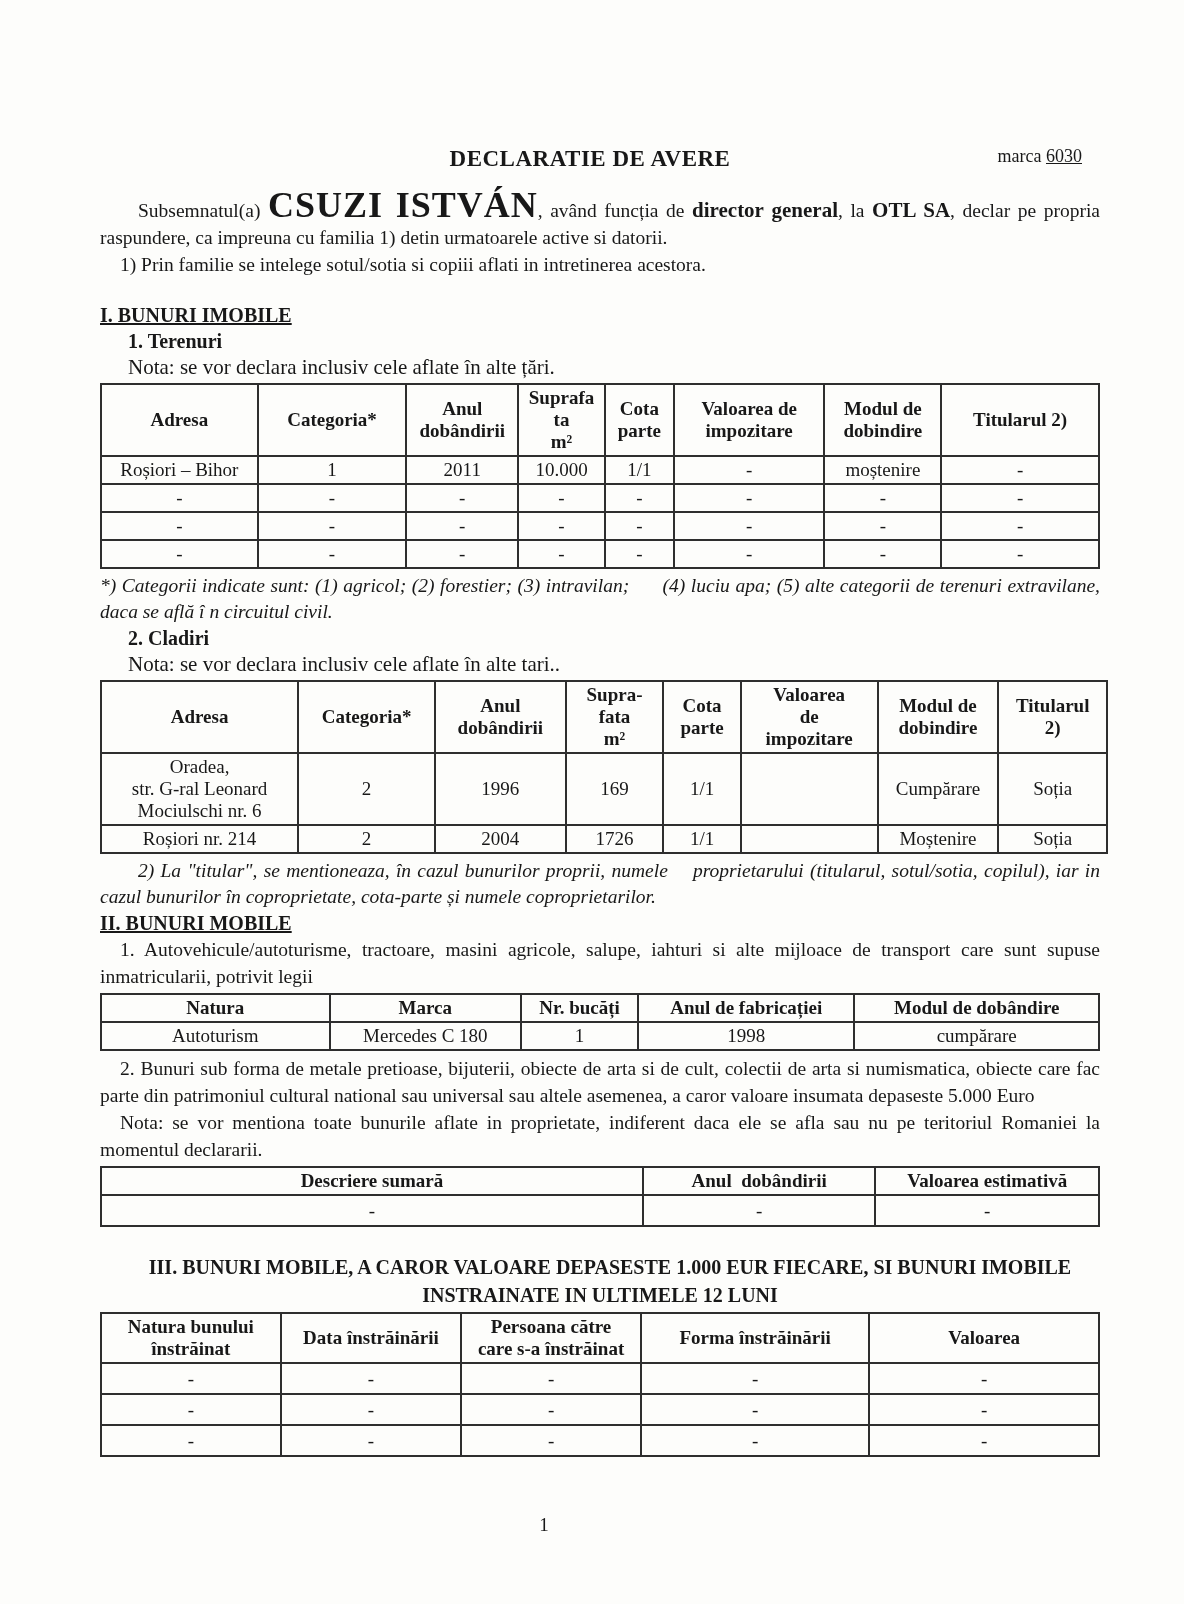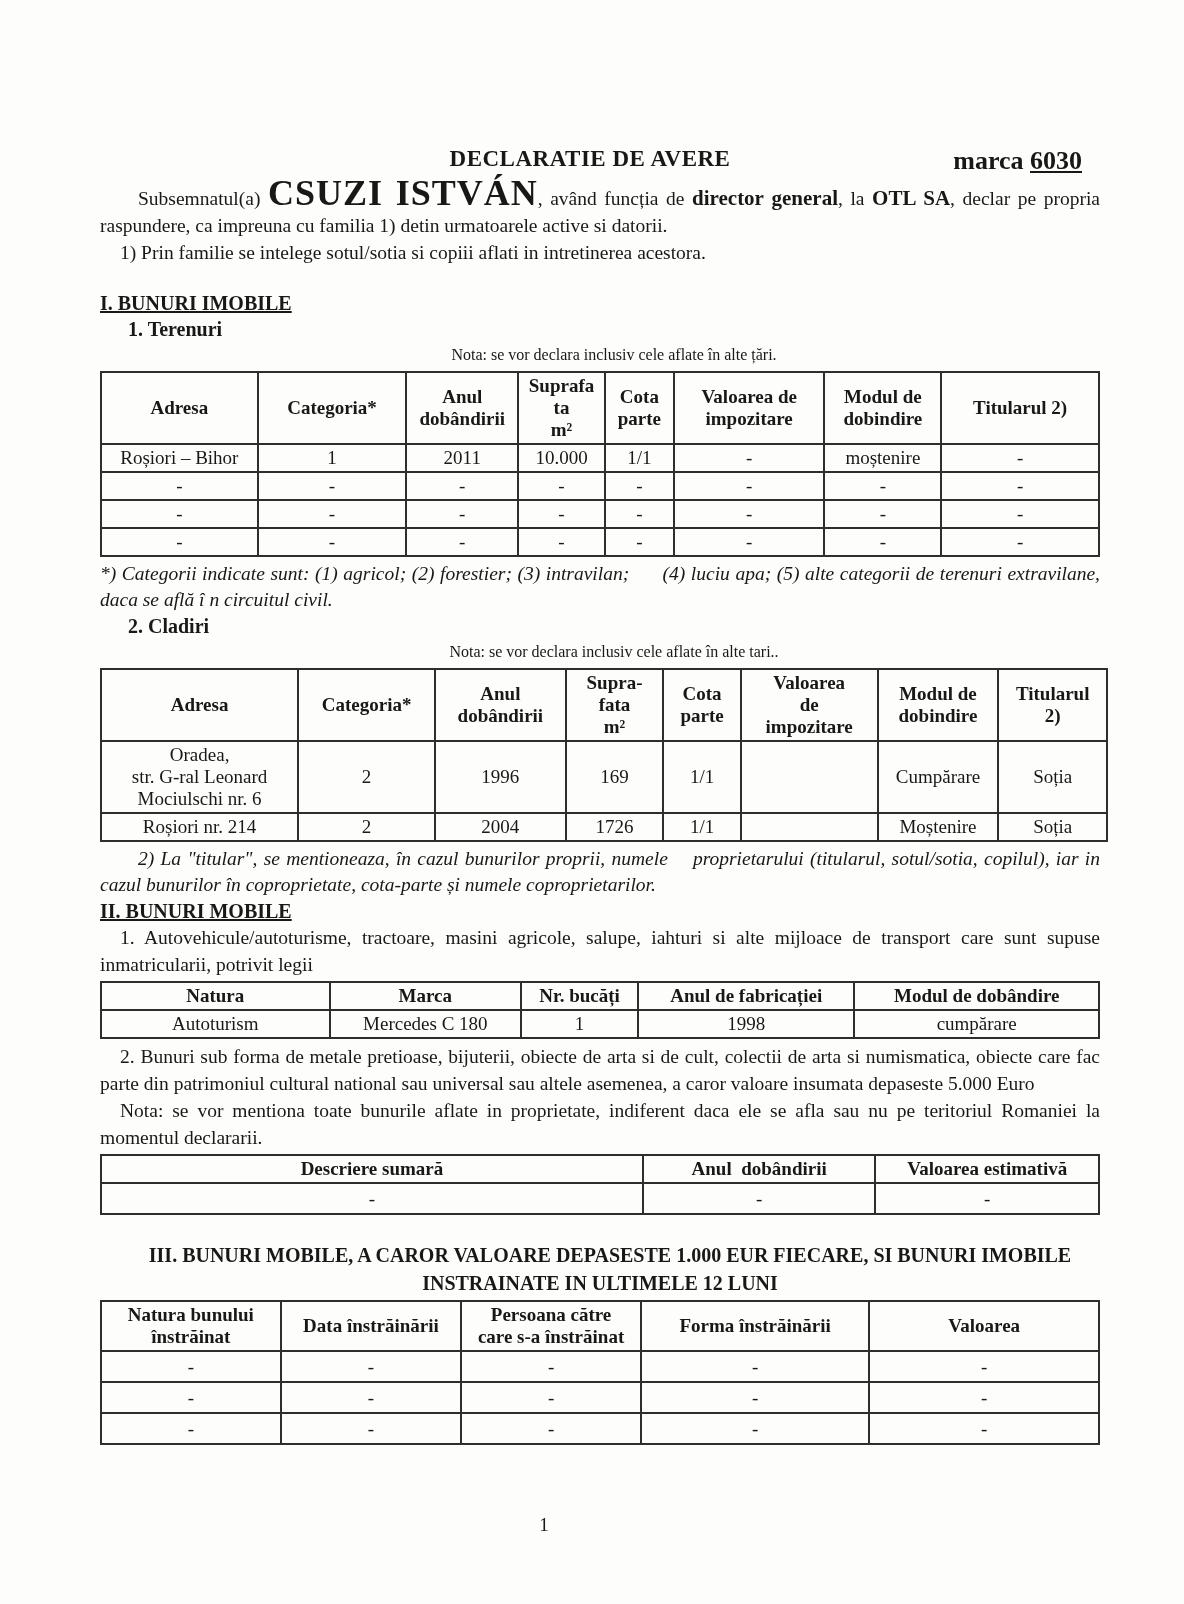--- a/index.html
+++ b/index.html
@@ -6,39 +6,39 @@
   html,body { width:1184px; height:1604px; }
   body {
     background:#fdfdfb;
     font-family:"Liberation Serif", serif;
     color:#181818;
     overflow:hidden;
   }
   .page { width:1184px; height:1604px; padding:146px 84px 0 100px; position:relative; }
 
   
-  .title-row { position:relative; height:30px; margin-bottom:4px; }
+  .title-row { position:relative; height:30px; margin-bottom:16px; }
   .doc-title {
     position:absolute; left:270px; right:290px; text-align:center;
     font-size:23px; font-weight:bold; letter-spacing:0.5px;
   }
-  .doc-mark { position:absolute; right:18px; top:0; font-size:26px; font-weight:bold; }
+  .doc-mark { position:absolute; right:18px; top:0; font-size:18px; font-weight:normal; }
   .doc-mark .num { text-decoration:underline; }
 
   
   p { font-size:19.5px; line-height:27px; text-align:justify; }
   .indent { text-indent:38px; }
   .small-indent { text-indent:20px; }
   .intro .name { font-size:36px; font-weight:bold; letter-spacing:1px; }
   .intro b { font-size:21px; }
   .sec-gap { margin-top:24px; }
 
   .heading  { font-size:20px; font-weight:bold; line-height:26px;text-decoration:underline; }
   .subheading { font-size:20px; font-weight:bold; line-height:26px; padding-left:28px; }
-  .note { font-size:16px; line-height:26px; padding-left:28px; text-align:center; }
+  .note { font-size:21px; line-height:26px; padding-left:28px; text-align:left; }
   .footnote { font-size:19.5px; line-height:26px;font-style:italic; }
 
   
   table { width:100%; border-collapse:collapse; table-layout:fixed; margin-top:3px; margin-bottom:4px; }
   th,td {
     border:2px solid #2e2e2e; text-align:center; vertical-align:middle;
     font-size:19px; line-height:22px; white-space:pre-line; padding:2px 3px;
   }
   th { font-weight:bold; }
   td { height:24px; }

